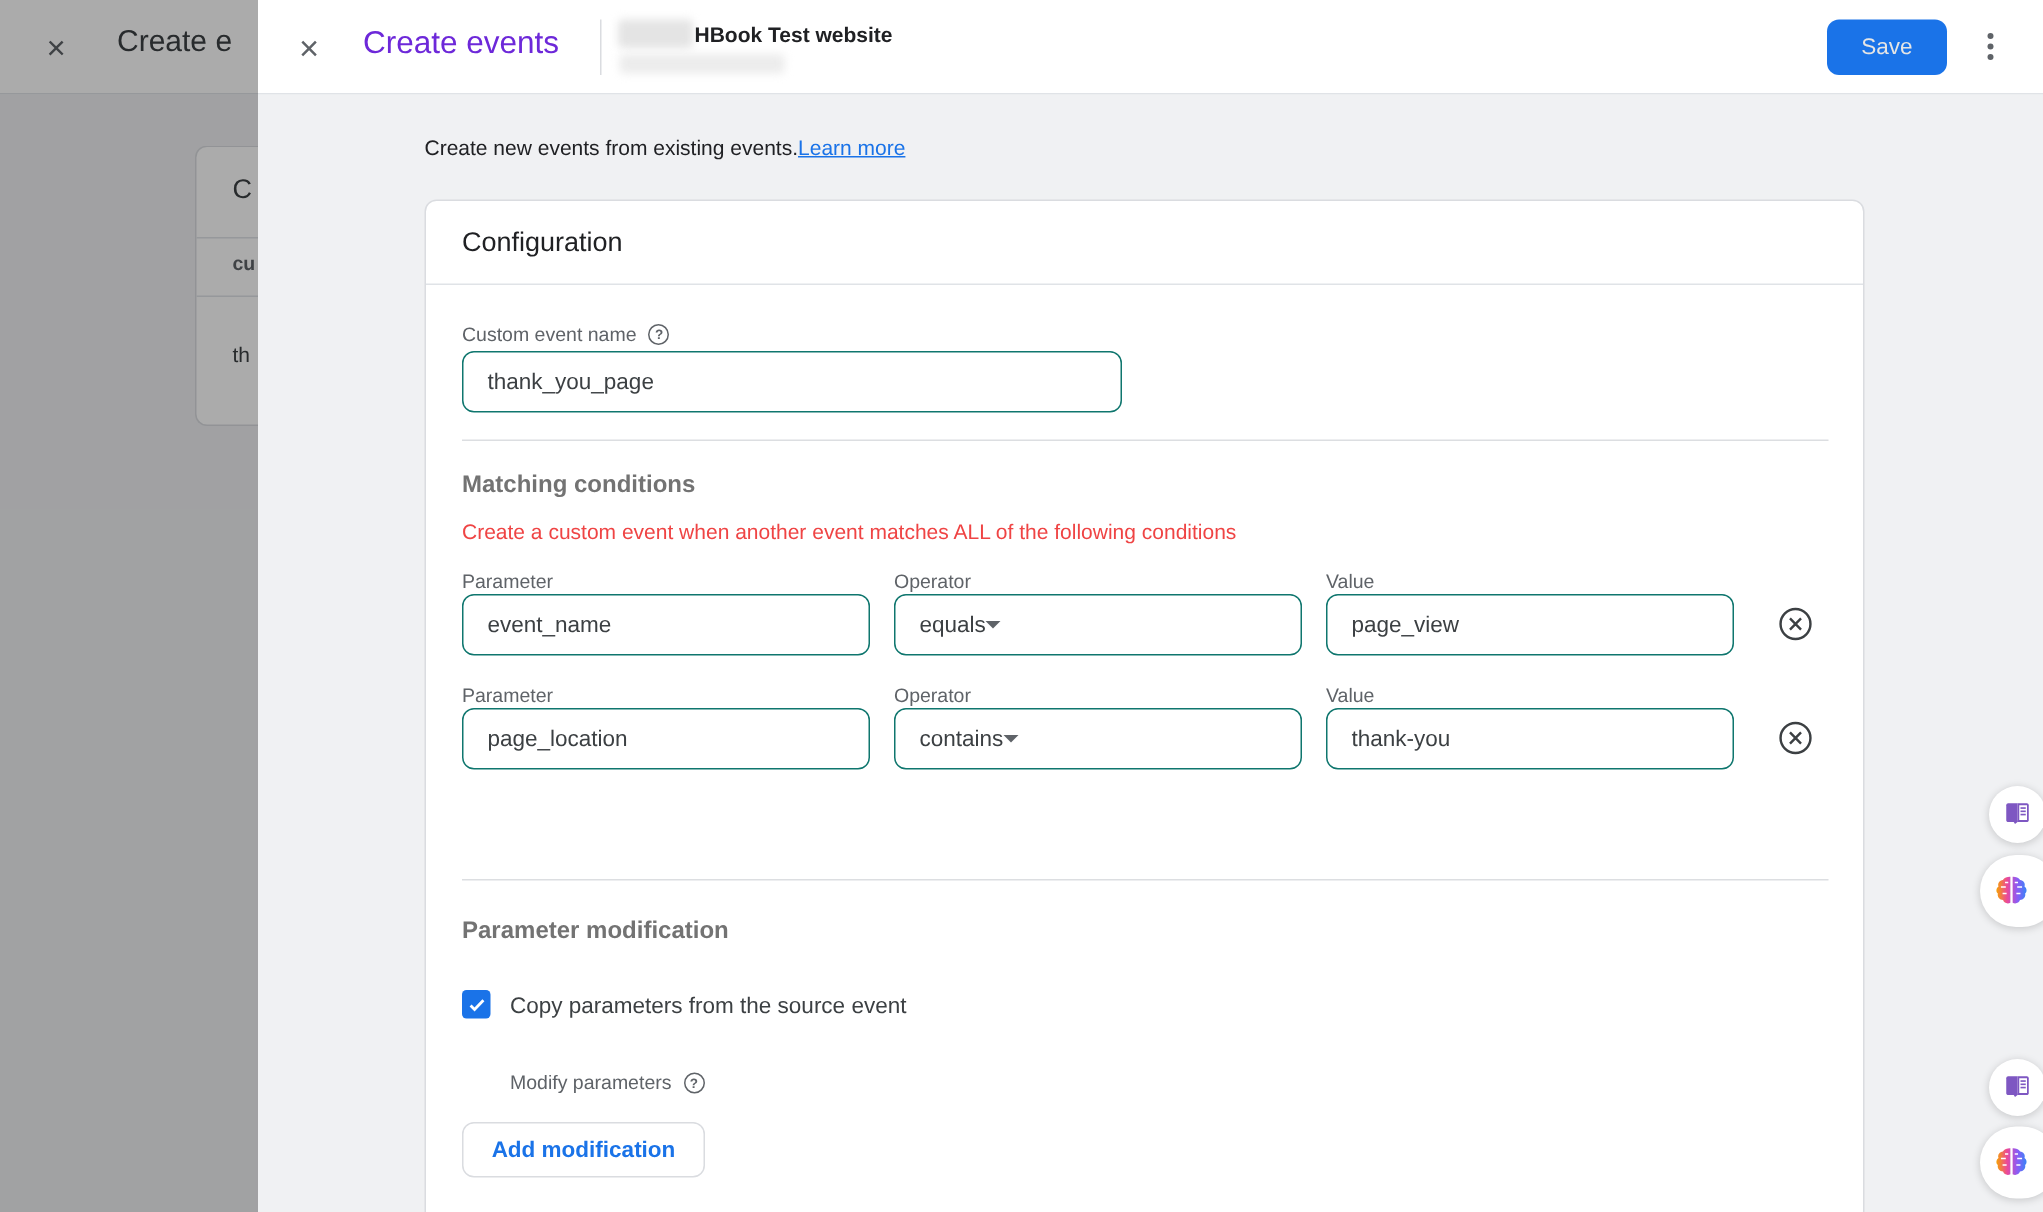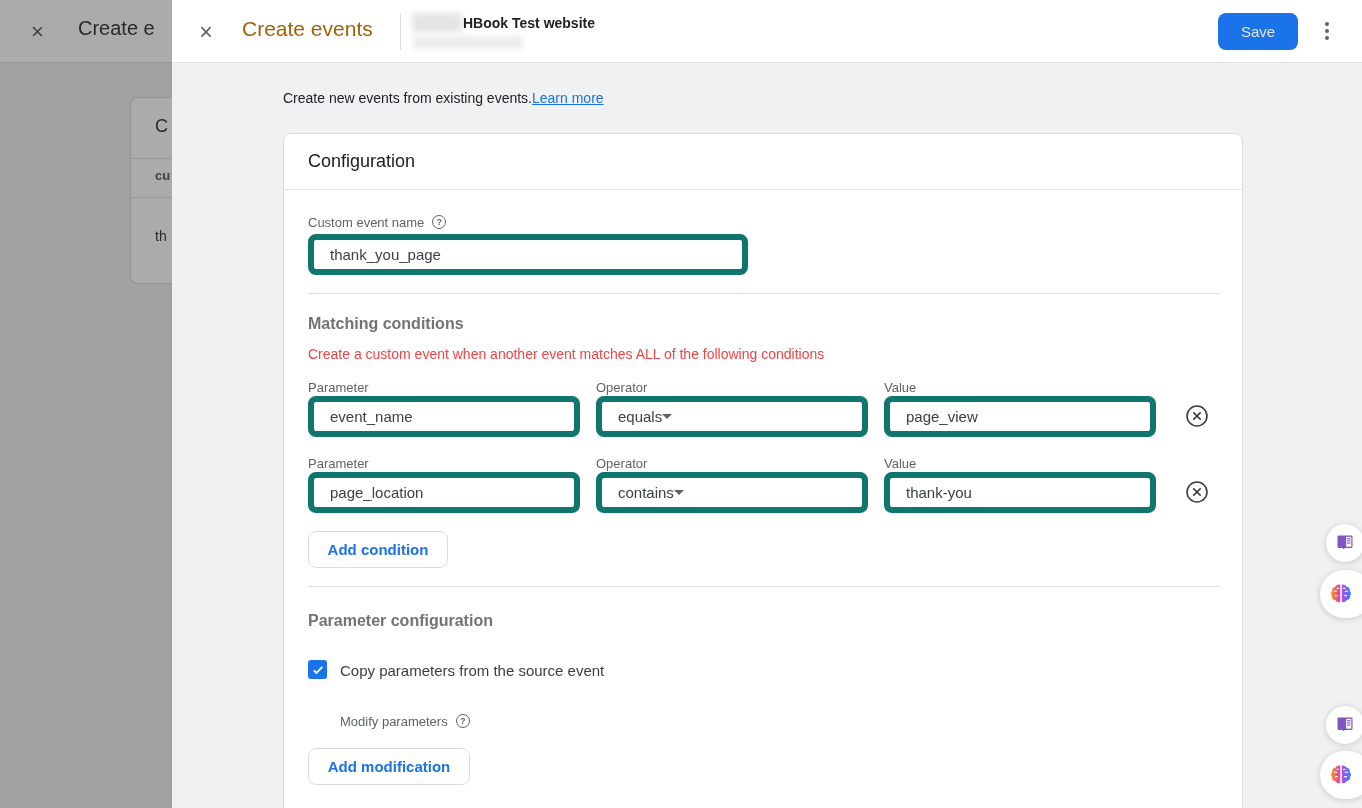--- a/index.html
+++ b/index.html
@@ -18,41 +18,41 @@
   .bd-div1 { position:absolute; left:0; top:60px; width:120px; height:1px; background:#e0e3e7; }
   .bd-col { position:absolute; left:24px; top:70px; font-size:13px; font-weight:bold; color:#5f6368; }
   .bd-div2 { position:absolute; left:0; top:99px; width:120px; height:1px; background:#e0e3e7; }
   .bd-val { position:absolute; left:24px; top:130px; font-size:14px; color:#3c4043; }
   .bd-overlay { position:absolute; left:0; top:0; width:172px; height:808px; background:rgba(0,0,0,0.33); }
 
   
   .modal { position:absolute; left:172px; top:0; width:1190px; height:808px; background:#f0f1f3; }
   .m-header { position:absolute; left:0; top:0; width:1190px; height:63px; background:#fff; border-bottom:1px solid #e0e3e7; }
   .m-close { position:absolute; left:21px; top:19px; width:26px; height:26px; font-size:23px; color:#5f6368; line-height:26px; text-align:center; cursor:pointer; }
-  .m-title { position:absolute; left:70px; top:17px; font-size:21px; color:#a16207; }
+  .m-title { position:absolute; left:70px; top:17px; font-size:21px; color:#6d28d9; }
   .m-vdiv { position:absolute; left:228px; top:13px; width:1px; height:37px; background:#dadce0; }
   .redact1 { position:absolute; left:240px; top:13px; width:50px; height:19px; background:#e4e4e4; border-radius:3px; filter:blur(3px); }
   .m-prop { position:absolute; left:291px; top:15px; font-size:14px; font-weight:bold; color:#202124; }
   .redact2 { position:absolute; left:241px; top:36px; width:110px; height:13px; background:#ececec; border-radius:3px; filter:blur(3px); }
   .save-btn { position:absolute; right:64px; top:13px; width:80px; height:37px; background:#1a73e8; color:#e5e5e5; border:none; border-radius:8px; font-size:15px; font-family:inherit; cursor:pointer; }
   .kebab { position:absolute; right:22px; top:18px; width:26px; height:26px; display:flex; flex-direction:column; align-items:center; justify-content:center; gap:3px; cursor:pointer; }
   .kebab span { width:4px; height:4px; border-radius:50%; background:#5f6368; }
 
   .m-body { position:absolute; left:0; top:63px; width:1190px; height:745px;border-radius:17px; }
   .intro { position:absolute; left:111px; top:27px; font-size:14px; color:#202124; }
   .intro a { color:#1a73e8; text-decoration:underline; cursor:pointer; }
 
   
   .card { position:absolute; left:111px; top:70px; width:960px; height:682px; background:#fff; border:1px solid #dadce0; border-radius:8px; }
   .card-title { position:absolute; left:24px; top:17px; font-size:18px; color:#202124; }
   .card-hdiv { position:absolute; left:0; top:55px; width:958px; height:1px; background:#e0e3e7; }
 
-  .field-label { font-size:13px; color:#5f6368; display:flex; align-items:flex-start; gap:8px; }
+  .field-label { font-size:13px; color:#5f6368; display:flex; align-items:flex-end; gap:8px; }
   .help { display:inline-flex; width:14px; height:14px; border:1.4px solid #5f6368; border-radius:50%; align-items:center; justify-content:center; font-size:9px; font-weight:bold; color:#5f6368; }
-  .ti { border:6px solid #0f766e; border-radius:8px; background:#fff; font-size:15px; color:#3c4043; padding:0 16px; font-family:inherit; outline:none; }
+  .ti { border:1px solid #0f766e; border-radius:8px; background:#fff; font-size:15px; color:#3c4043; padding:0 16px; font-family:inherit; outline:none; }
 
   .lbl-event { position:absolute; left:24px; top:81px; }
   .in-event { position:absolute; left:24px; top:100px; width:440px; height:41px; }
   .div1 { position:absolute; left:24px; top:159px; width:911px; height:1px; background:#dcdee1; }
 
   .sec-title { font-size:16px; font-weight:bold; color:#737373; }
   .matching-title { position:absolute; left:24px; top:181px; }
   .matching-sub { position:absolute; left:24px; top:212px; font-size:14px; color:#ef4444; }
 
   .col-label { position:absolute; font-size:13px; color:#5f6368; }
@@ -164,25 +164,24 @@
           <span class="caret"></span>
         </div>
         <input class="ti cond-input r2-i c3" readonly="" value="thank-you" style="">
         <button class="remove-btn rm2">
           <svg width="26" height="26" viewBox="0 0 24 24">
               <circle cx="12" cy="12" r="9.2" fill="none" stroke="#3c4043" stroke-width="1.5"></circle>
               <path d="M8.6 8.6l6.8 6.8M15.4 8.6l-6.8 6.8" stroke="#3c4043" stroke-width="1.5"></path>
             </svg>
         </button>
 
-        <button class="ghost-btn add-cond">Add condition</button>
 
         <div class="div2"></div>
 
-        <div class="sec-title param-title">Parameter configuration</div>
+        <div class="sec-title param-title">Parameter modification</div>
 
         <div class="checkbox">
           <svg width="14" height="14" viewBox="0 0 18 18">
               <path d="M3.5 9.5l3.4 3.4 7.6-7.9" fill="none" stroke="#fff" stroke-width="2.4"></path>
             </svg>
         </div>
         <span class="copy-label">Copy parameters from the source event</span>
 
         <div class="field-label lbl-modify">
           <span>Modify parameters</span>

